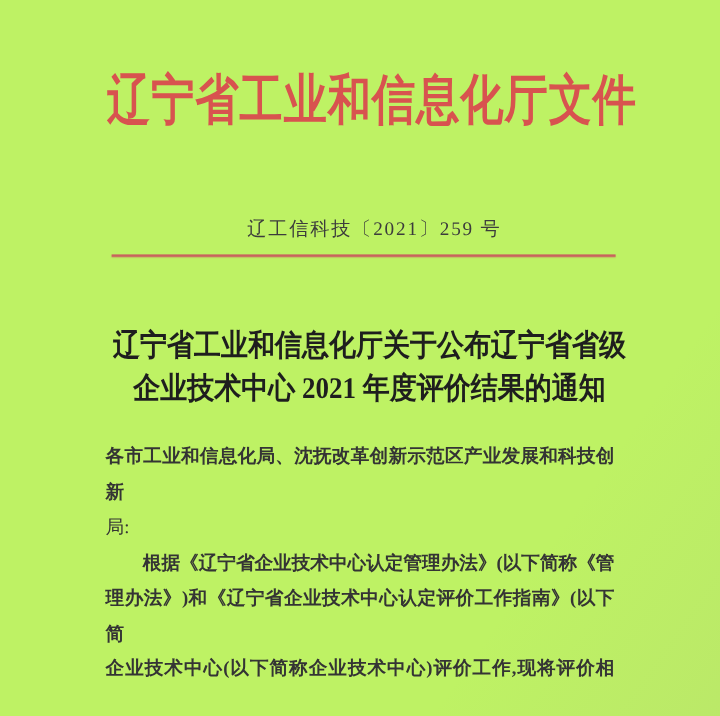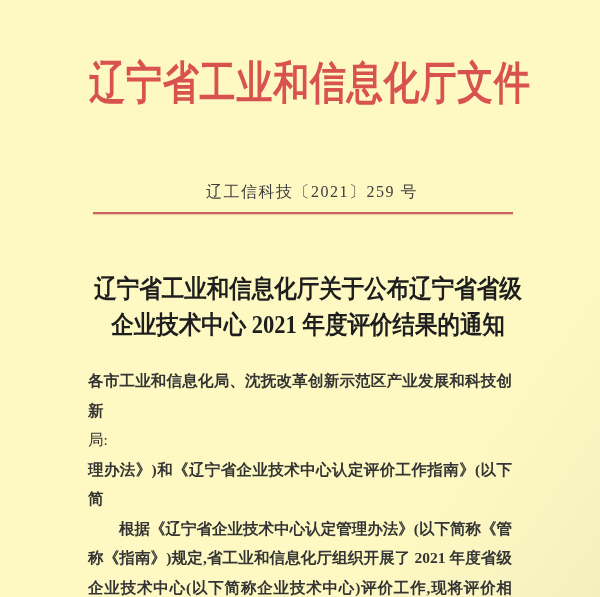--- a/index.html
+++ b/index.html
@@ -4,21 +4,21 @@
 <style>
   html, body {
     margin: 0;
     padding: 0;
     background: #ffffff;
   }
   .page {
     position: relative;
     width: 600px;
     height: 597px;
-    background: #fef9c3;
+    background: #bef264;
     overflow: hidden;
     font-family: "Liberation Serif", "DejaVu Serif", serif;
   }
   
   .shade {
     position: absolute;
     inset: 0;
     pointer-events: none;
     background: linear-gradient(305deg, rgba(158,150,142,0.10), rgba(255,255,255,0) 24%);
   }
@@ -104,19 +104,18 @@
   <div class="red-divider"></div>
 
   <div class="notice-title">
     <div>辽宁省工业和信息化厅关于公布辽宁省省级</div>
     <div>企业技术中心 2021 年度评价结果的通知</div>
   </div>
 
   <div class="body-text">
     <div class="line just">各市工业和信息化局、沈抚改革创新示范区产业发展和科技创新</div>
     <div class="line">局:</div>
+    <div class="line just indent">根据《辽宁省企业技术中心认定管理办法》(以下简称《管</div>
     <div class="line just">理办法》)和《辽宁省企业技术中心认定评价工作指南》(以下简</div>
-    <div class="line just indent">根据《辽宁省企业技术中心认定管理办法》(以下简称《管</div>
-    <div class="line just">称《指南》)规定,省工业和信息化厅组织开展了 2021 年度省级</div>
     <div class="line just">企业技术中心(以下简称企业技术中心)评价工作,现将评价相</div>
 
   </div>
 </div>
 
 </body></html>

